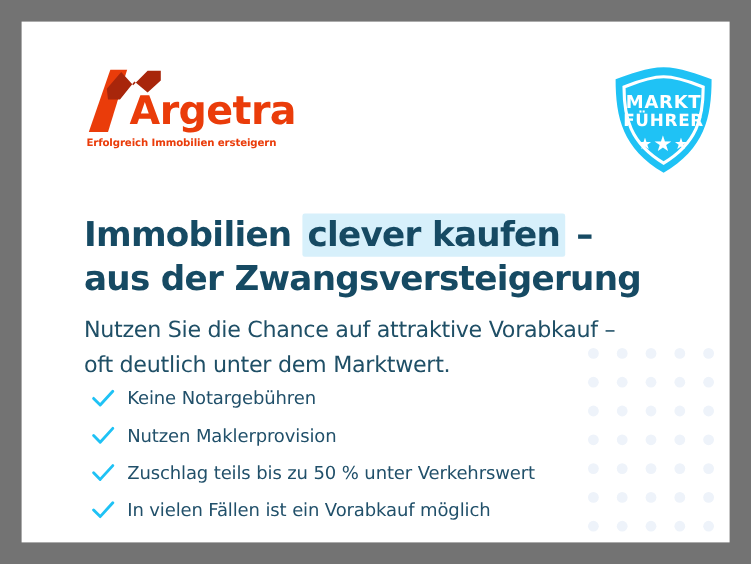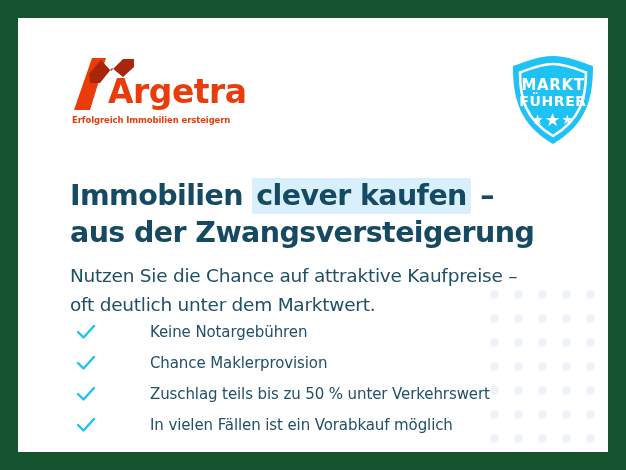--- a/index.html
+++ b/index.html
@@ -12,21 +12,21 @@
     height: 470px;
     background: #cdf0fd;
     font-family: "Liberation Sans", sans-serif;
     overflow: hidden;
   }
 
   #banner {
     position: relative;
     width: 626px;
     height: 470px;
-    background: #14532d;
+    background: #737373;
     box-sizing: border-box;
   }
 
   #card {
     position: absolute;
     left: 18px;
     top: 18px;
     width: 590px;
     height: 434px;
     background: #ffffff;
@@ -168,21 +168,20 @@
     height: 31px;
     display: flex;
     align-items: center;
   }
   .benefit-label {
     font-family: "DejaVu Sans", sans-serif;
     font-size: 15px;
     color: #21506a;
     letter-spacing: -0.1px;
     white-space: nowrap;
-    margin-left: 44px;
   }
 </style>
 </head>
 <body>
 
 <div id="banner">
   <div id="card">
 
     <div id="dot-grid">
         <span class="dot" style="left: 12px; top: 2px; width: 9px; height: 9px; background: rgb(238, 243, 250);"></span>
@@ -242,40 +241,40 @@
         <span>★</span><span class="big">★</span><span>★</span>
       </div>
     </div>
 
     <h1 id="headline">
       <span>Immobilien </span><span class="hl">clever kaufen</span><span> –</span><br>
       <span>aus der Zwangsversteigerung</span>
     </h1>
 
     <p id="subheadline">
-      <span>Nutzen Sie die Chance auf attraktive Kaufpreise –</span><br>
+      <span>Nutzen Sie die Chance auf attraktive Vorabkauf –</span><br>
       <span>oft deutlich unter dem Marktwert.</span>
     </p>
 
     <ul id="benefits" style="list-style:none;margin:0;padding:0;">
       <li class="benefit-row">
         <span class="benefit-check">
           <svg width="22" height="22" viewBox="0 0 22 22">
             <polyline points="3,11 8.5,16.5 19,5" fill="none" stroke="#1fc2f5" stroke-width="2.4" stroke-linecap="round" stroke-linejoin="round"></polyline>
           </svg>
         </span>
         <span class="benefit-label">Keine Notargebühren</span>
       </li>
       <li class="benefit-row">
         <span class="benefit-check">
           <svg width="22" height="22" viewBox="0 0 22 22">
             <polyline points="3,11 8.5,16.5 19,5" fill="none" stroke="#1fc2f5" stroke-width="2.4" stroke-linecap="round" stroke-linejoin="round"></polyline>
           </svg>
         </span>
-        <span class="benefit-label">Chance Maklerprovision</span>
+        <span class="benefit-label">Nutzen Maklerprovision</span>
       </li>
       <li class="benefit-row">
         <span class="benefit-check">
           <svg width="22" height="22" viewBox="0 0 22 22">
             <polyline points="3,11 8.5,16.5 19,5" fill="none" stroke="#1fc2f5" stroke-width="2.4" stroke-linecap="round" stroke-linejoin="round"></polyline>
           </svg>
         </span>
         <span class="benefit-label">Zuschlag teils bis zu 50 % unter Verkehrswert</span>
       </li>
       <li class="benefit-row">

